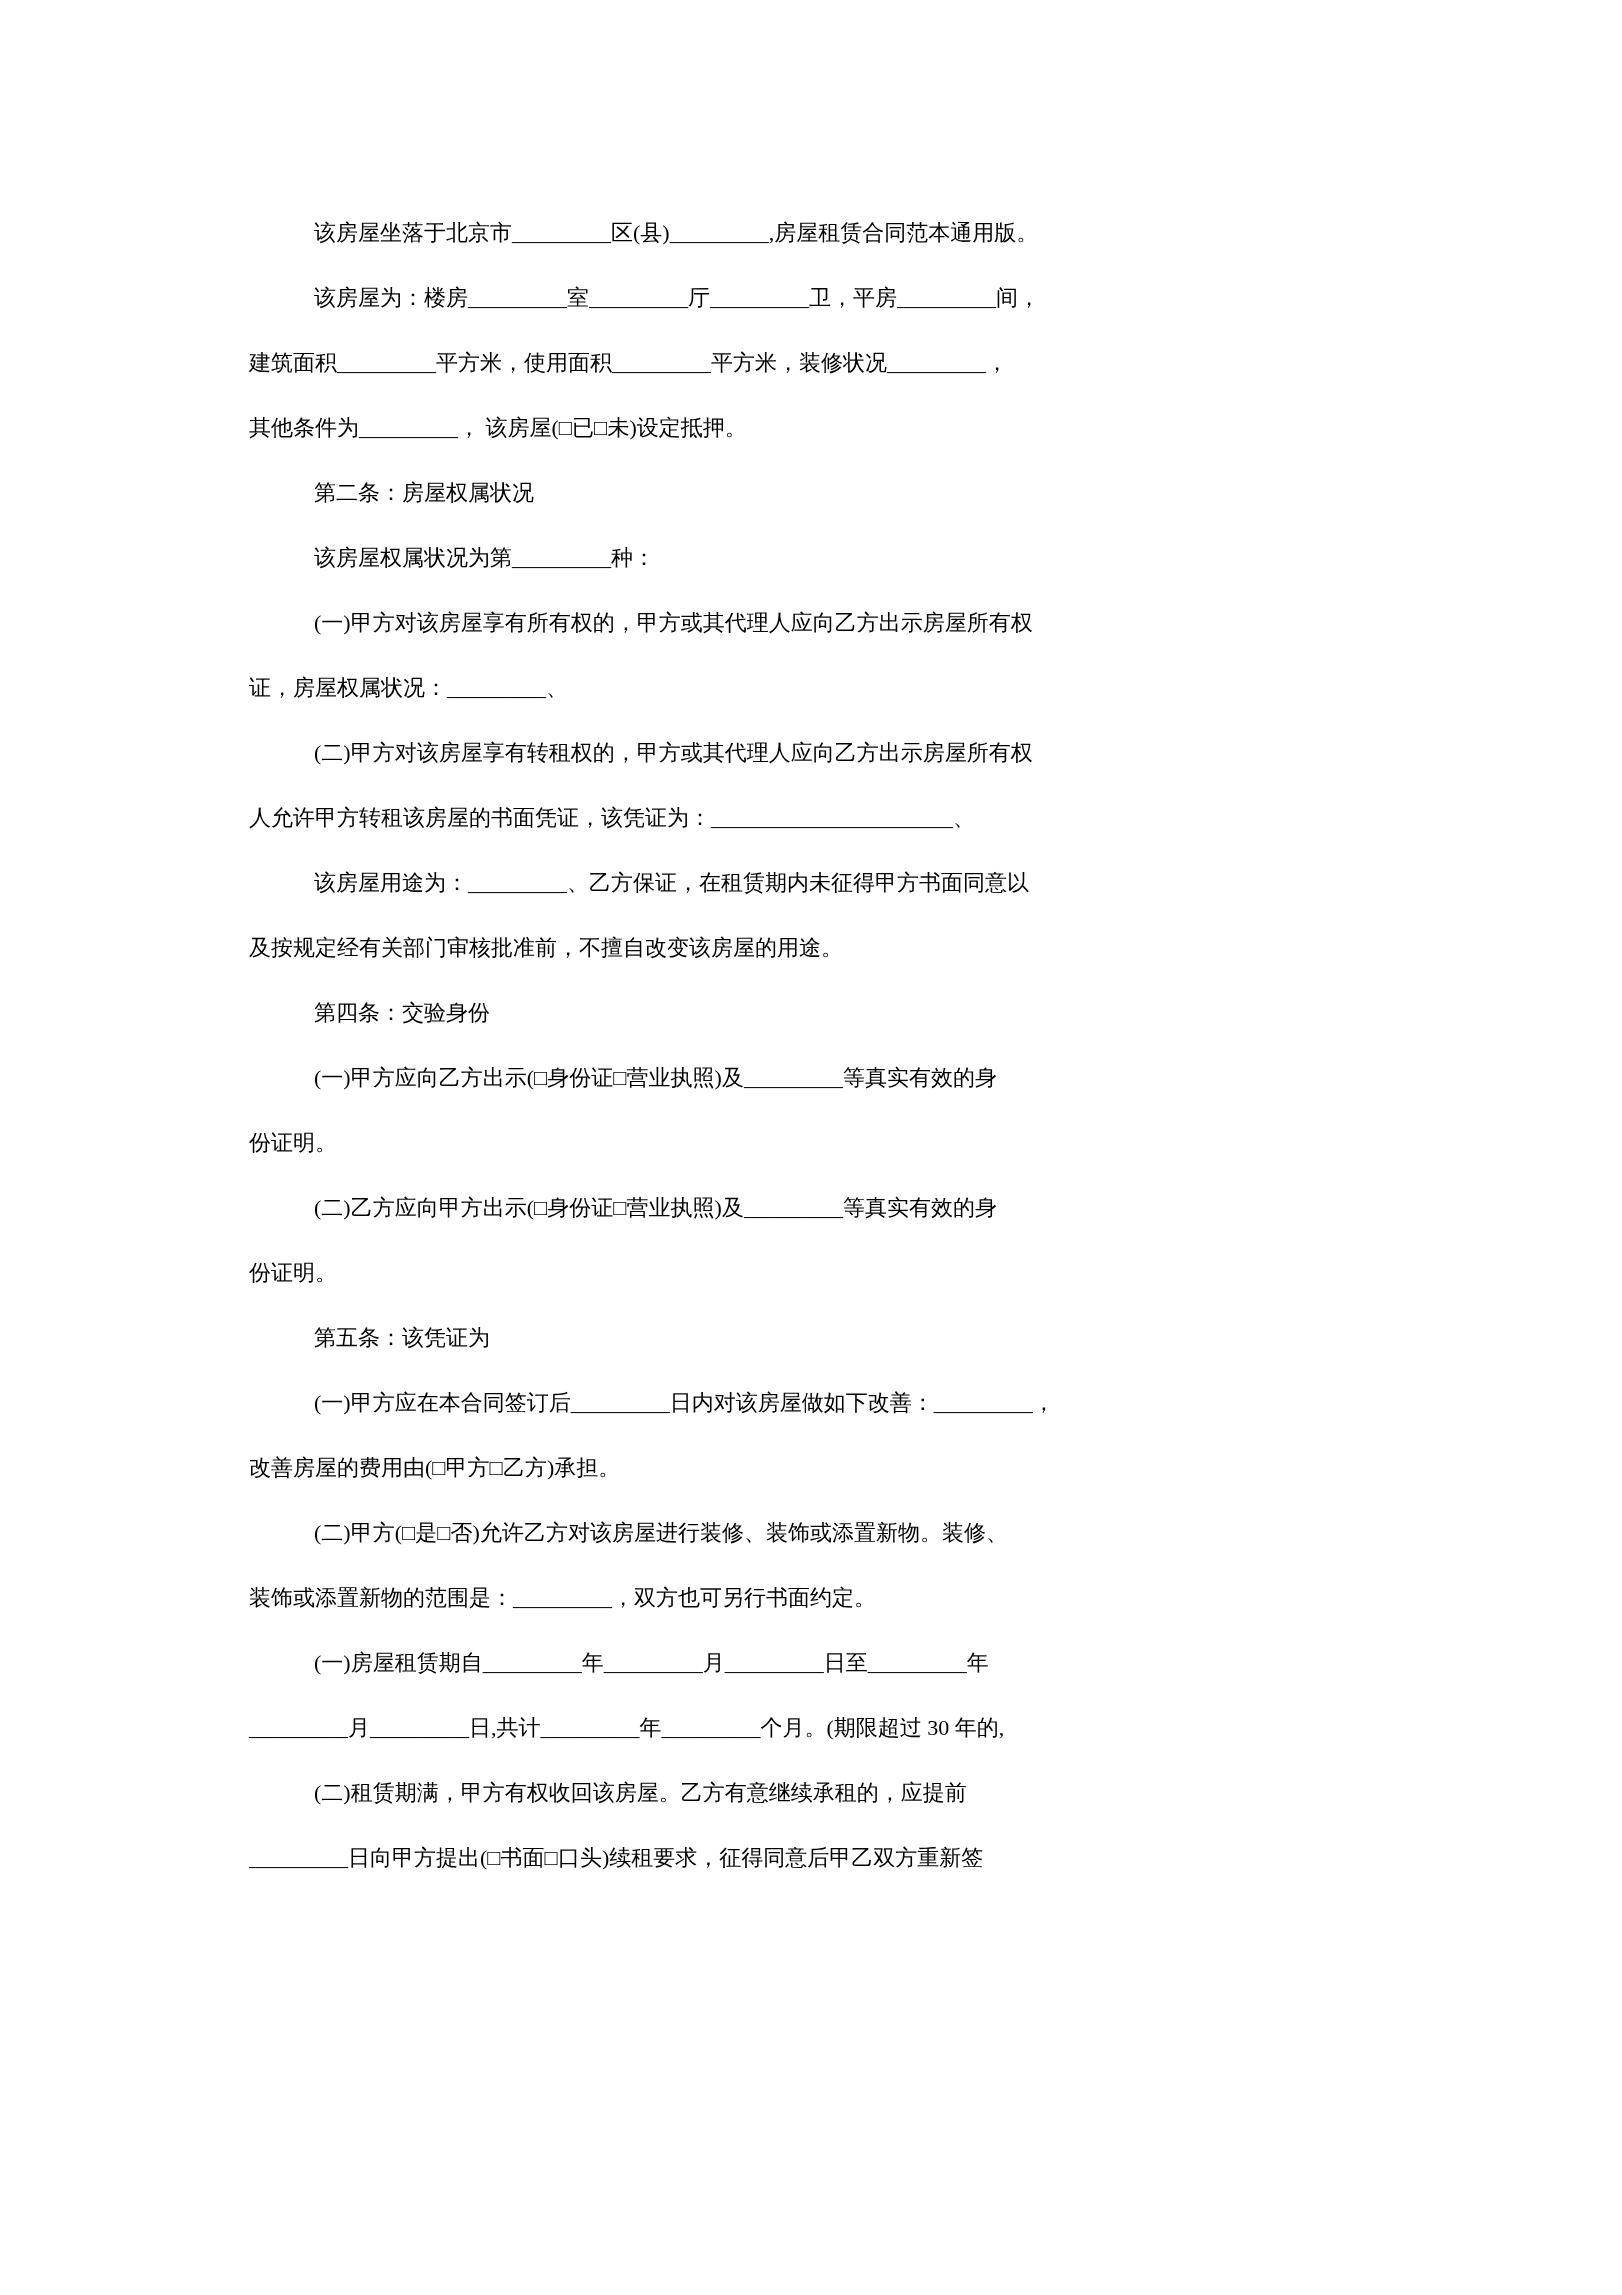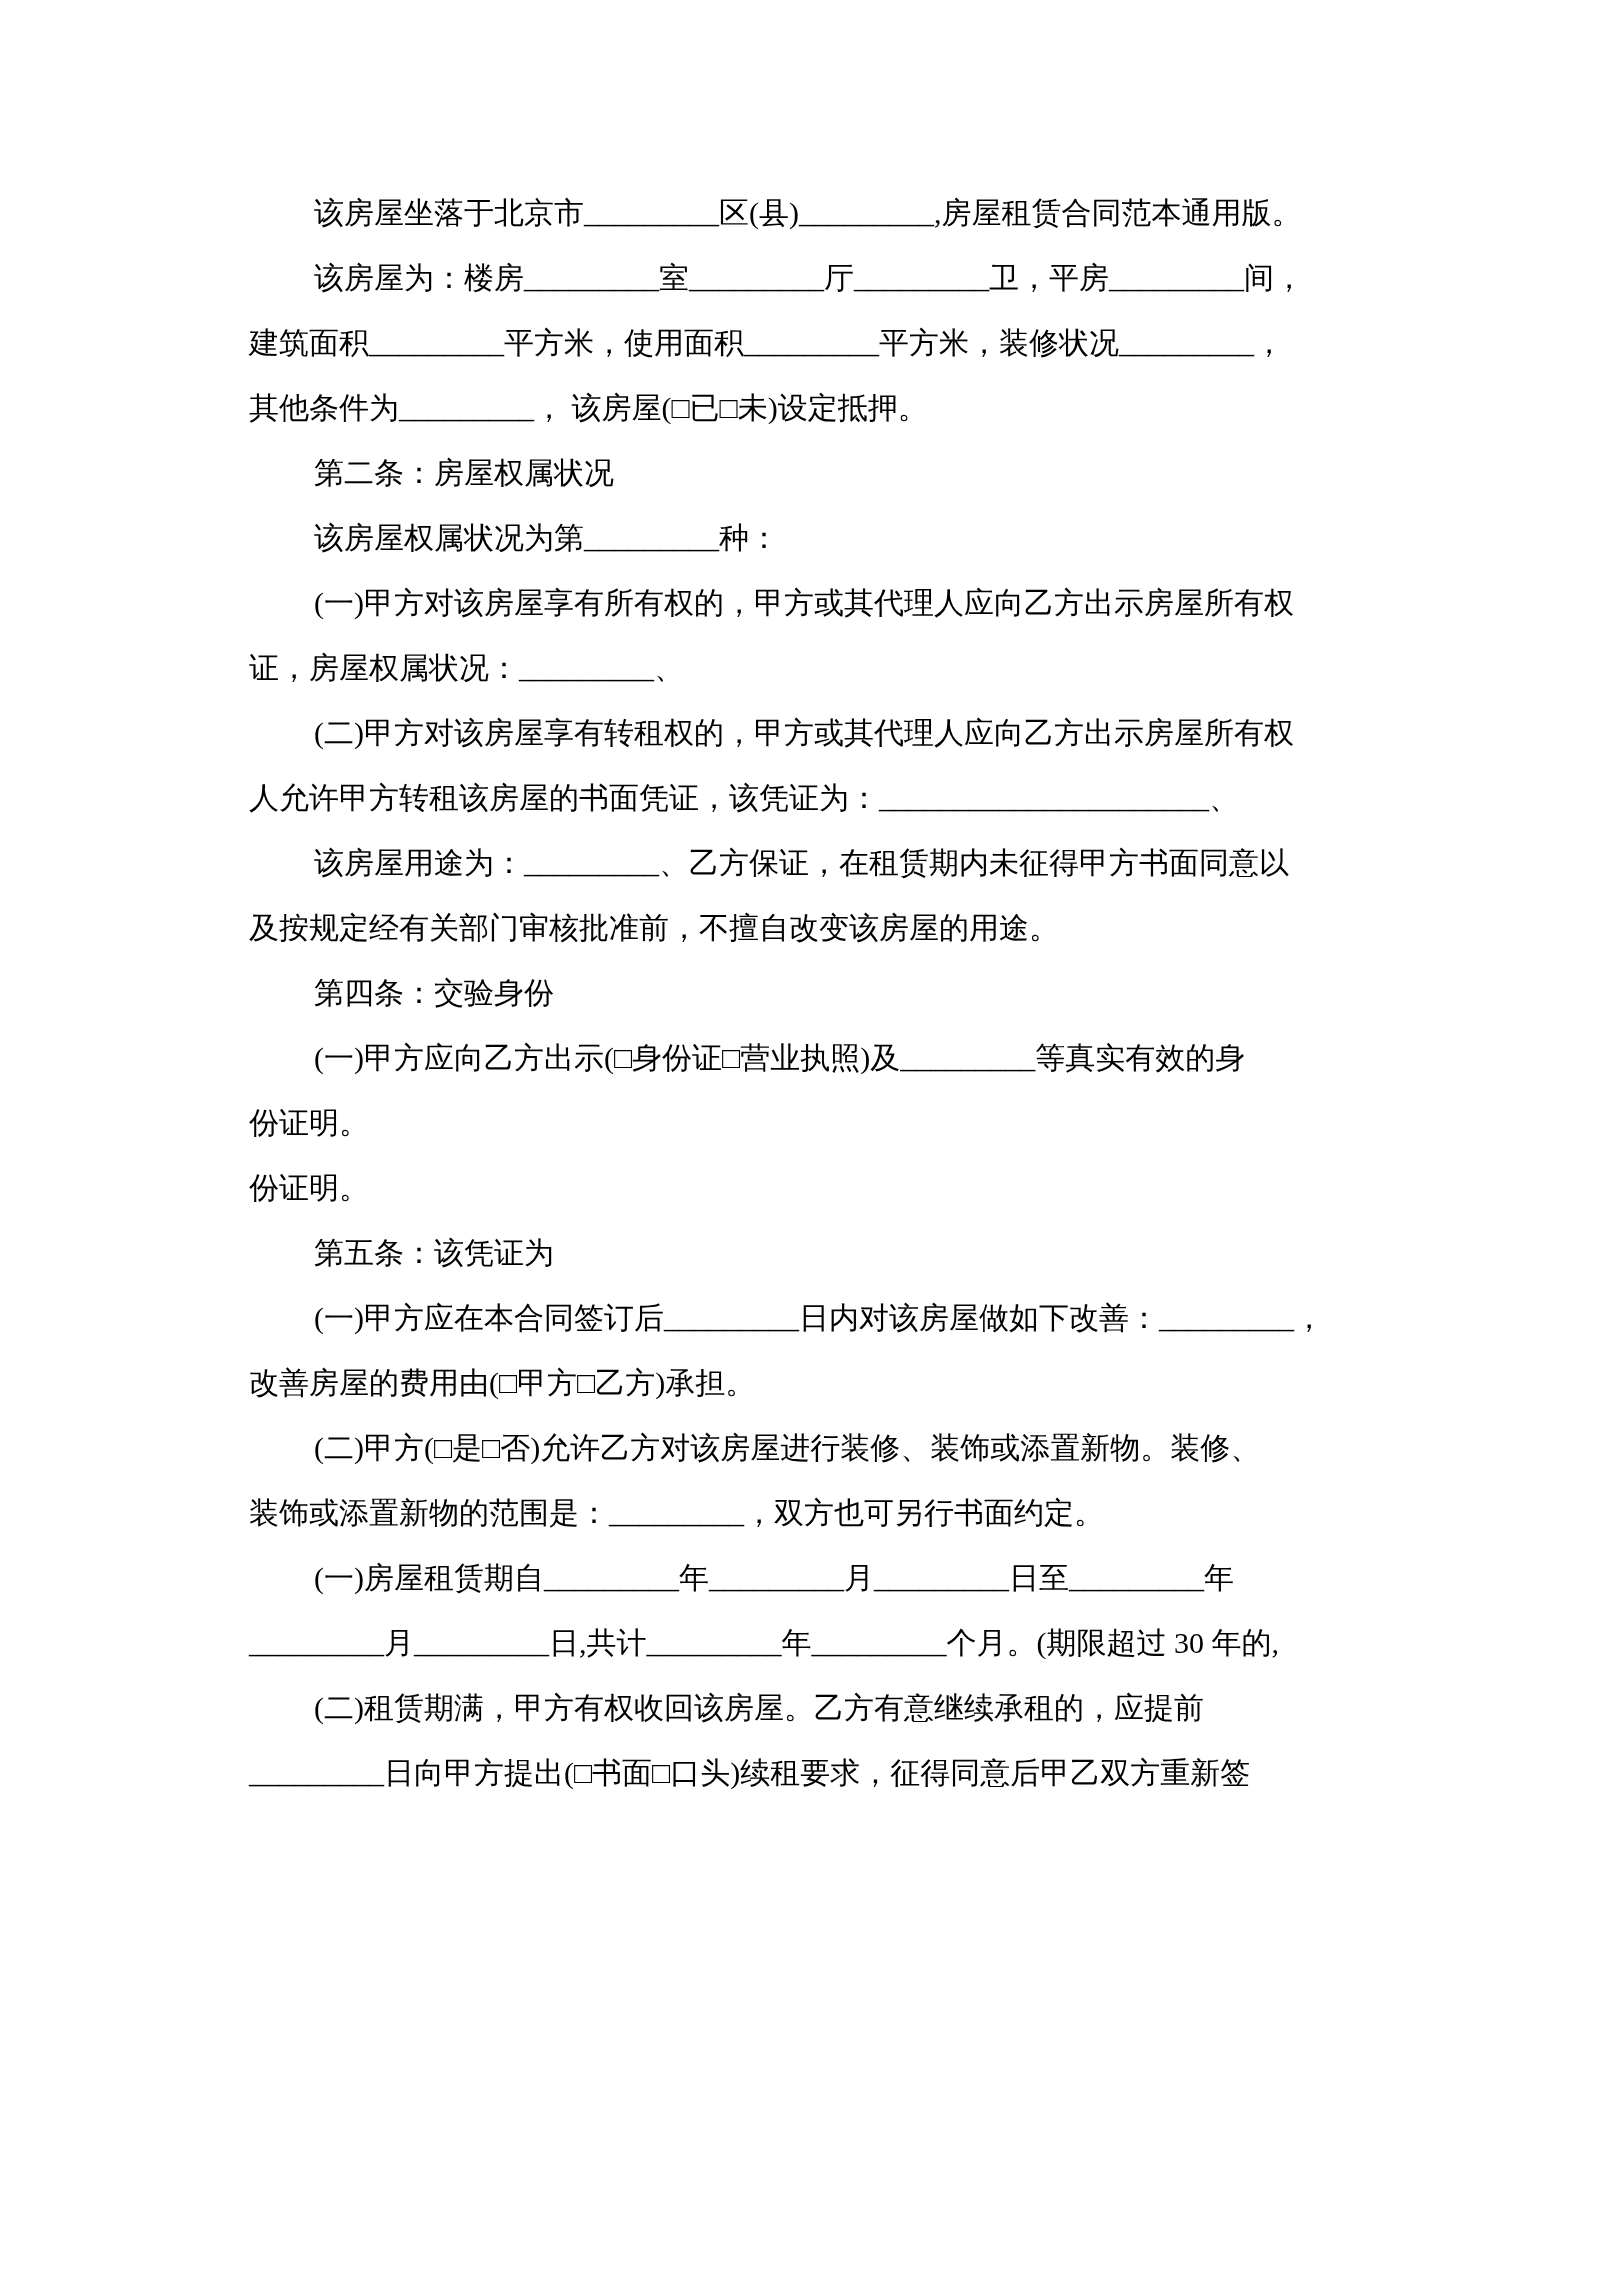--- a/index.html
+++ b/index.html
@@ -10,25 +10,25 @@
   .page {
     position: relative;
     width: 1623px;
     height: 2295px;
     background: #ffffff;
     overflow: hidden;
   }
   .content {
     position: absolute;
     left: 249px;
-    top: 180px;
+    top: 200px;
     width: 1171px;
     color: #000000;
     font-family: "Liberation Serif", "DejaVu Serif", serif;
-    font-size: 30px;
+    font-size: 22px;
     line-height: 65px;
     text-align: left;
   }
   .line {
     height: 65px;
     white-space: pre;
   }
   .line.indent {
     text-indent: 65px;
   }
@@ -46,20 +46,21 @@
       <div class="line indent">该房屋权属状况为第_________种：</div>
       <div class="line indent">(一)甲方对该房屋享有所有权的，甲方或其代理人应向乙方出示房屋所有权</div>
       <div class="line">证，房屋权属状况：_________、</div>
       <div class="line indent">(二)甲方对该房屋享有转租权的，甲方或其代理人应向乙方出示房屋所有权</div>
       <div class="line">人允许甲方转租该房屋的书面凭证，该凭证为：______________________、</div>
       <div class="line indent">该房屋用途为：_________、乙方保证，在租赁期内未征得甲方书面同意以</div>
       <div class="line">及按规定经有关部门审核批准前，不擅自改变该房屋的用途。</div>
       <div class="line indent">第四条：交验身份</div>
       <div class="line indent">(一)甲方应向乙方出示(□身份证□营业执照)及_________等真实有效的身</div>
       <div class="line">份证明。</div>
+      <div class="line indent">(二)乙方应向甲方出示(□身份证□营业执照)及_________等真实有效的身</div>
       <div class="line">份证明。</div>
       <div class="line indent">第五条：该凭证为</div>
       <div class="line indent">(一)甲方应在本合同签订后_________日内对该房屋做如下改善：_________，</div>
       <div class="line">改善房屋的费用由(□甲方□乙方)承担。</div>
       <div class="line indent">(二)甲方(□是□否)允许乙方对该房屋进行装修、装饰或添置新物。装修、</div>
       <div class="line">装饰或添置新物的范围是：_________，双方也可另行书面约定。</div>
       <div class="line indent">(一)房屋租赁期自_________年_________月_________日至_________年</div>
       <div class="line">_________月_________日,共计_________年_________个月。(期限超过 30 年的,</div>
       <div class="line indent">(二)租赁期满，甲方有权收回该房屋。乙方有意继续承租的，应提前</div>
       <div class="line">_________日向甲方提出(□书面□口头)续租要求，征得同意后甲乙双方重新签</div>

